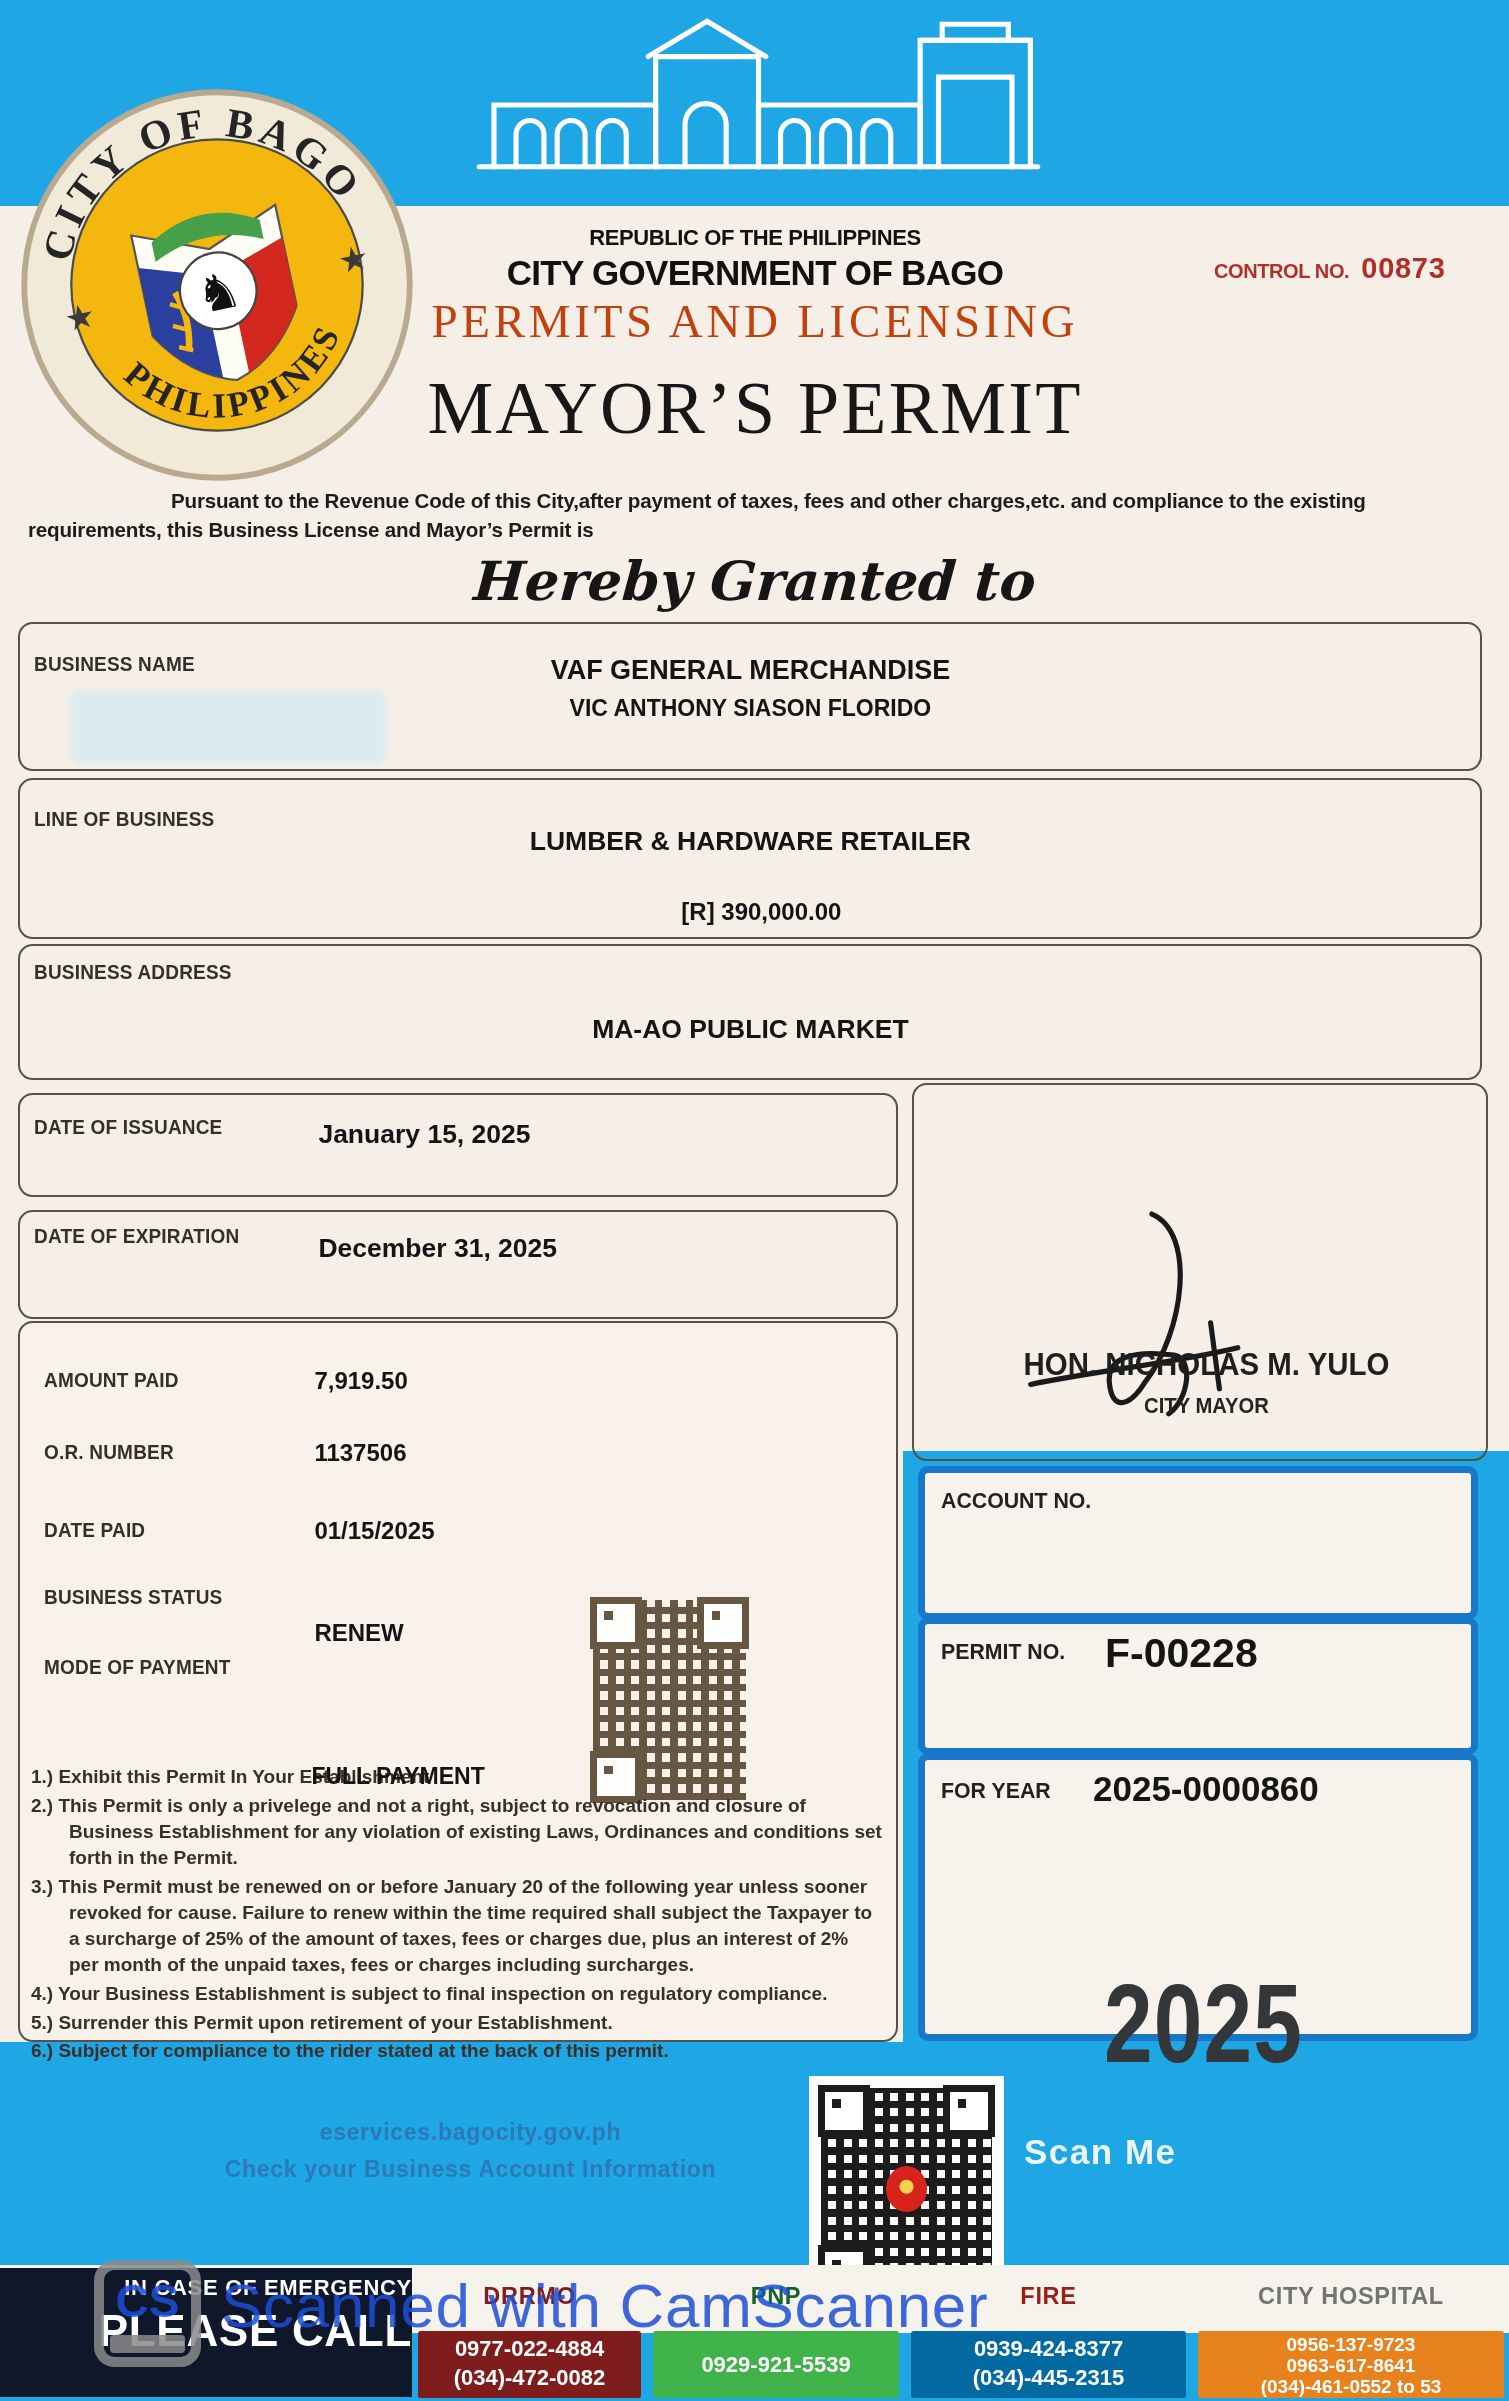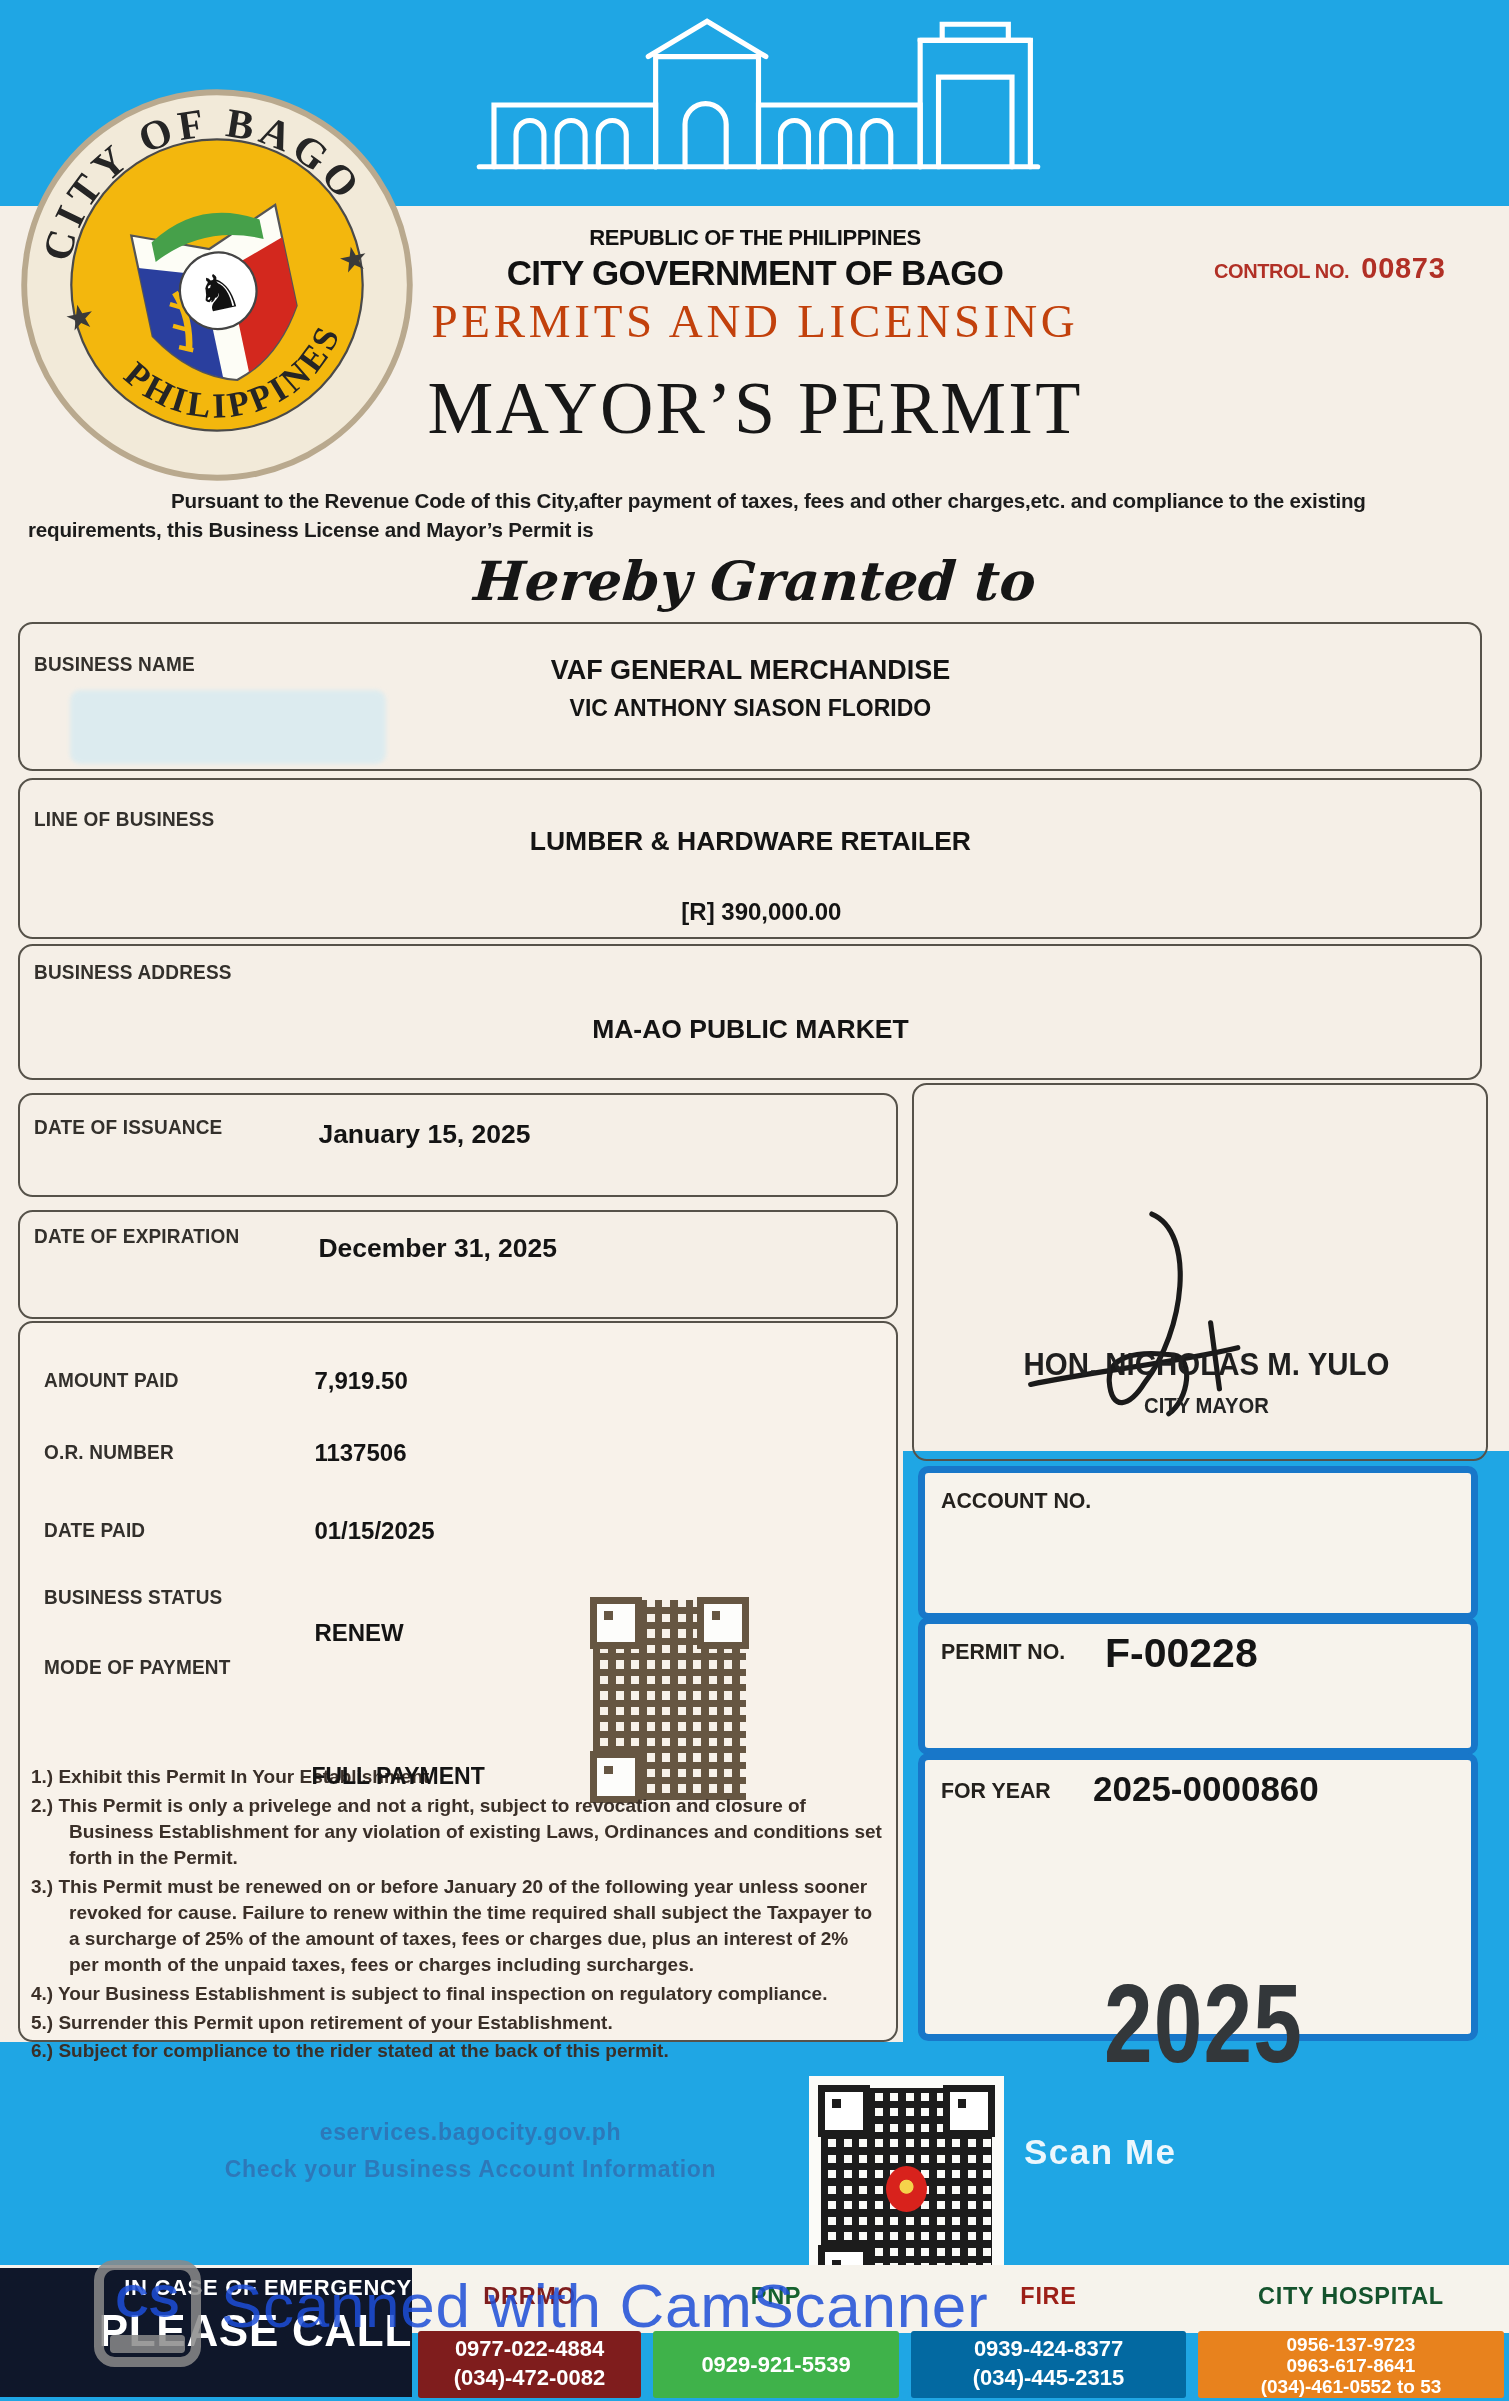--- a/index.html
+++ b/index.html
@@ -69,21 +69,21 @@
   .eblock{left:0;top:2268px;width:412px;height:129px;background:#0f172a;color:#fff;text-align:right;}
   .eblock .e1{font-size:22px;font-weight:700;margin-top:7.4px;letter-spacing:0.7px;}
   .eblock .e2{font-size:44px;font-weight:800;letter-spacing:0.7px;margin-top:4.4px;}
   .fcol{top:2265px;height:134px;}
   .fcol .hd{height:65px;line-height:62px;text-align:center;font-size:23.5px;font-weight:700;letter-spacing:0.7px;}
   .fcol .nums{position:absolute;left:5.9px;right:5.9px;top:66px;bottom:1.5px;border-radius:2.9px;
               color:#fff;font-weight:700;text-align:center;font-size:22px;line-height:29px;padding-top:2.9px;}
   .c-drrmo .hd{color:#7f1d1d}.c-drrmo .nums{background:#7f1d1d;}
   .c-pnp .hd{color:#15622e}.c-pnp .nums{background:#3fb24a;line-height:62px;}
   .c-fire .hd{color:#9c1f17}.c-fire .nums{background:#0369a1;}
-  .c-hosp .hd{color:#14532d}.c-hosp .nums{background:#e8821d;font-size:19px;line-height:21.3px;}
+  .c-hosp .hd{color:#737373}.c-hosp .nums{background:#e8821d;font-size:19px;line-height:21.3px;}
   
   .wm{z-index:60;color:#1d4ed8;opacity:.85;}
   .wm-icon{left:94px;top:2260px;width:87px;height:87px;border:10.3px solid #8a8a8a;
            border-radius:20.6px;text-align:center;font-size:46px;font-weight:700;line-height:63px;}
   .wm-icon::after{content:"";position:absolute;left:5.9px;right:5.9px;bottom:4.4px;height:17.7px;
                   background:#8a8a8a;border-radius:3.7px;}
   .wm-text{left:221px;top:2270px;font-size:62px;font-weight:400;letter-spacing:0.7px;white-space:nowrap;}
 </style>
 </head>
 <body>

